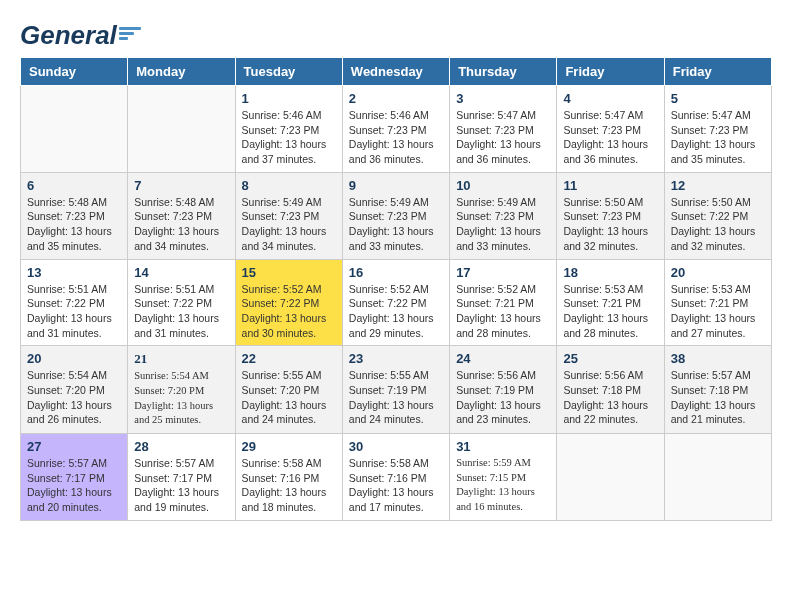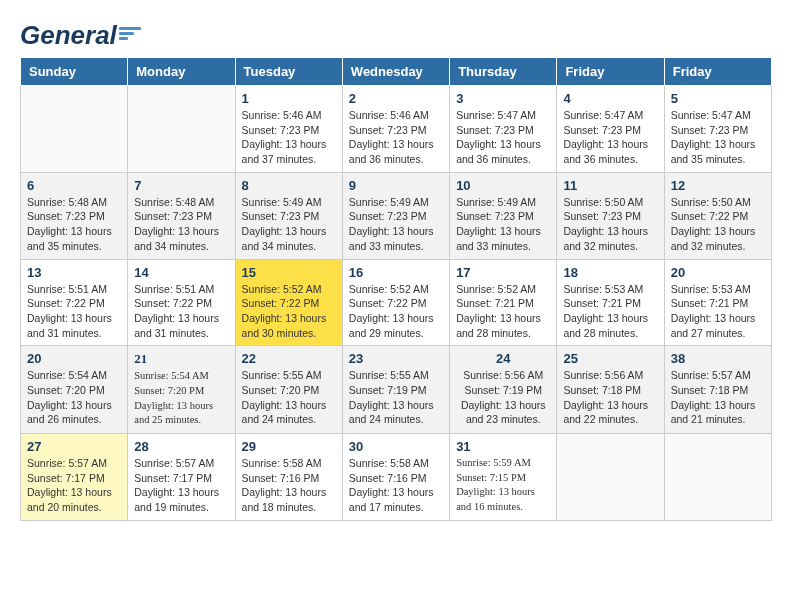--- a/index.html
+++ b/index.html
@@ -260,41 +260,41 @@
           <div class="day-info" style="white-space: pre-line;">Sunrise: 5:55 AM
 Sunset: 7:20 PM
 Daylight: 13 hours and 24 minutes.</div>
         </td>
         <td style="background: rgb(242, 242, 242);">
           <span class="day-number">23</span>
           <div class="day-info" style="white-space: pre-line;">Sunrise: 5:55 AM
 Sunset: 7:19 PM
 Daylight: 13 hours and 24 minutes.</div>
         </td>
-        <td style="background: rgb(242, 242, 242); text-align: center;">
+        <td style="background: rgb(242, 242, 242);">
           <span class="day-number">24</span>
           <div class="day-info" style="white-space: pre-line;">Sunrise: 5:56 AM
 Sunset: 7:19 PM
 Daylight: 13 hours and 23 minutes.</div>
         </td>
         <td style="background: rgb(242, 242, 242);">
           <span class="day-number">25</span>
           <div class="day-info" style="white-space: pre-line;">Sunrise: 5:56 AM
 Sunset: 7:18 PM
 Daylight: 13 hours and 22 minutes.</div>
         </td>
         <td style="background: rgb(242, 242, 242);">
           <span class="day-number">38</span>
           <div class="day-info" style="white-space: pre-line;">Sunrise: 5:57 AM
 Sunset: 7:18 PM
 Daylight: 13 hours and 21 minutes.</div>
         </td>
       </tr>
       <tr>
-        <td style="background: #fef9c3; margin-left: 10px;">
+        <td style="background: #c4b5fd; margin-left: 10px;">
           <span class="day-number">27</span>
           <div class="day-info" style="white-space: pre-line;">Sunrise: 5:57 AM
 Sunset: 7:17 PM
 Daylight: 13 hours and 20 minutes.</div>
         </td>
         <td style="background: rgb(255, 255, 255);">
           <span class="day-number">28</span>
           <div class="day-info" style="white-space: pre-line;">Sunrise: 5:57 AM
 Sunset: 7:17 PM
 Daylight: 13 hours and 19 minutes.</div>

